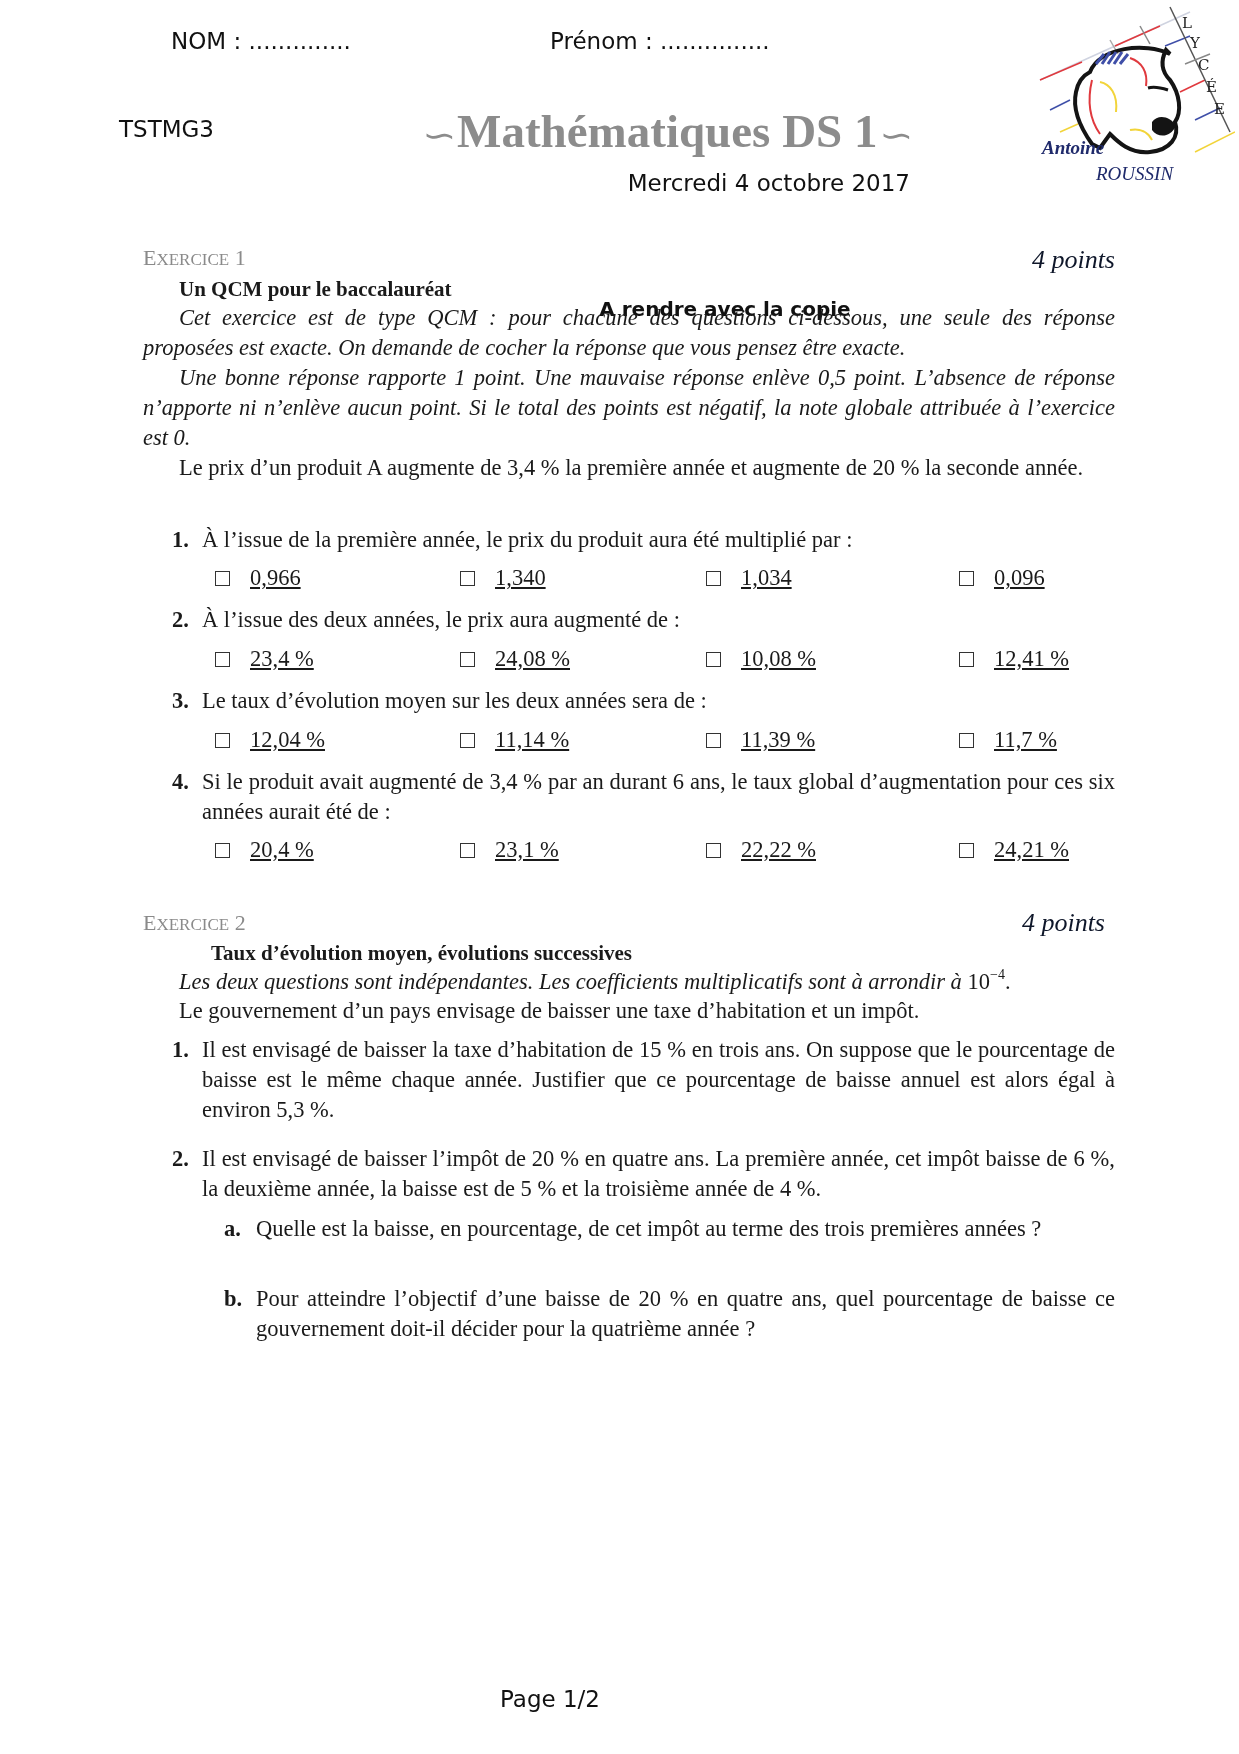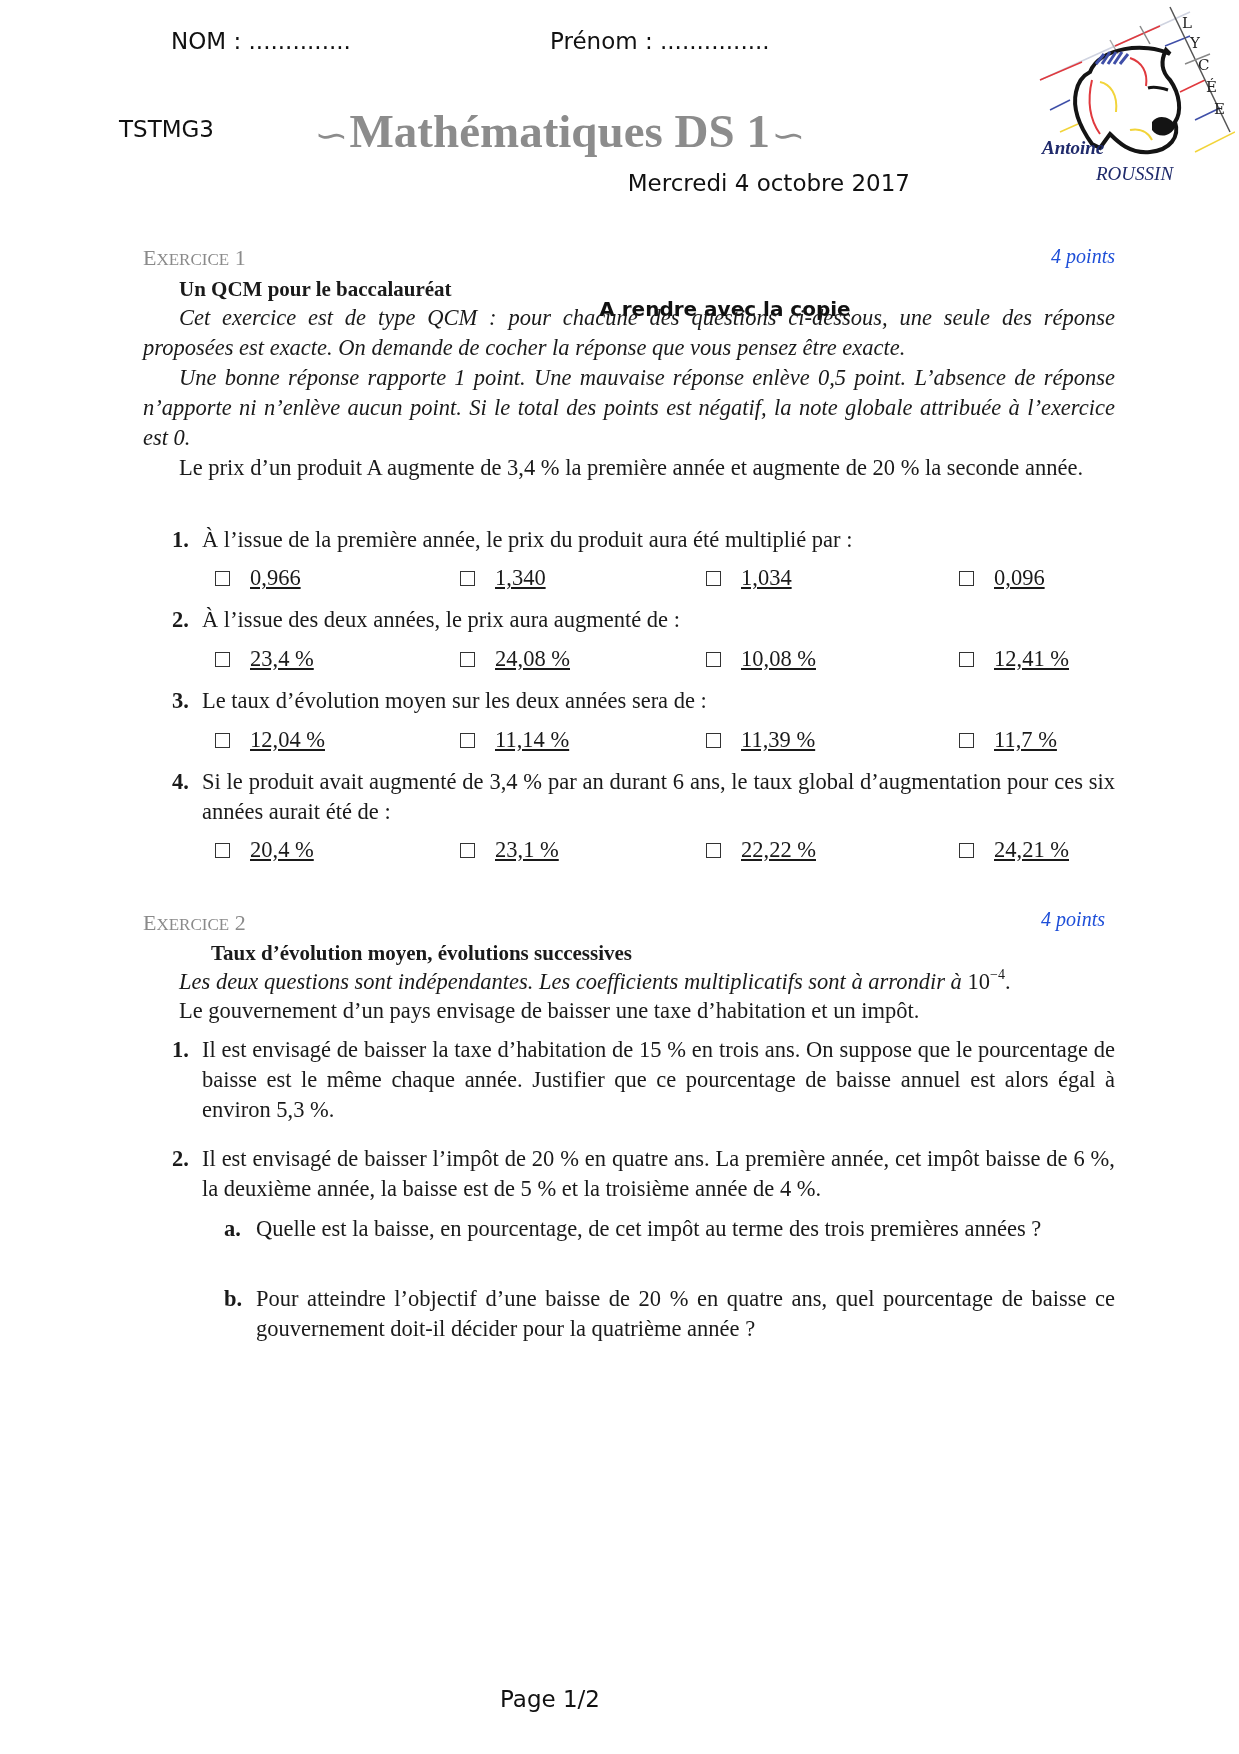--- a/index.html
+++ b/index.html
@@ -9,21 +9,21 @@
     
     .hdr-line { font-family:"DejaVu Sans", sans-serif; font-size:23px; color:#111; }
     .title { font-family:"Liberation Serif", serif; font-weight:bold; font-size:47px; color:#8c8c8c; letter-spacing:0px; }
     .orn { font-family:"DejaVu Sans", sans-serif; font-size:34px; color:#8c8c8c; display:inline-block; transform:scaleX(1.2); }
     .date { font-family:"DejaVu Sans", sans-serif; font-size:23px; color:#111; }
 
     
     .txt { font-family:"Liberation Serif", serif; font-size:22.5px; line-height:30px; color:#1a1a1a; }
     .ex-head { font-family:Liberation Serif, serif; font-size:22px; color:#8a8a8a; }
     .ex-head .sc { font-size:17px; text-transform:uppercase; }
-    .pts { font-family:"Liberation Serif", serif; font-style:italic; font-size:20px; color:#1d4ed8; }
+    .pts { font-family:"Liberation Serif", serif; font-style:italic; font-size:26px; color:#0f172a; }
     .rendre { font-family:"DejaVu Sans", sans-serif; font-weight:bold; font-size:20px; color:#111;margin-top:44px; }
     .subtitle { font-family:"Liberation Serif", serif; font-weight:bold; font-size:21px; }
     .it { font-style:italic; }
     .para { position:absolute; left:143px; width:972px; text-align:justify; }
     .indent { text-indent:36px; }
 
     .q { position:absolute; left:172px; width:943px; }
     .q .num { position:absolute; left:0; font-weight:bold; }
     .q .qtext { margin-left:30px; text-align:justify; }
 
@@ -43,21 +43,21 @@
 
     sup { font-size:14px; vertical-align:10px; line-height:0; }
   </style>
 </head>
 <body>
 
 <div class="abs hdr-line" style="left:171px; top:28px;">NOM : ..............</div>
 <div class="abs hdr-line" style="left:550px; top:28px;">Prénom : ...............</div>
 <div class="abs hdr-line" style="left:119px; top:116px;">TSTMG3</div>
 
-<div class="abs" style="left:317px; top:104px; width:580px; text-align:left; white-space:nowrap;">
+<div class="abs" style="left:330px; top:104px; width:580px; text-align:right; white-space:nowrap;">
   <span class="orn">∽</span>
   <span class="title">Mathématiques DS 1</span>
   <span class="orn">∽</span>
 </div>
 <div class="abs date" style="left:330px; top:170px; width:580px; text-align:right;">Mercredi 4 octobre 2017</div>
 
 <div class="abs" style="left:1030px; top:2px; width:205px; height:190px;">
   <svg width="205" height="190" viewBox="0 0 205 190">
 
     <g stroke-width="1.5" fill="none">

